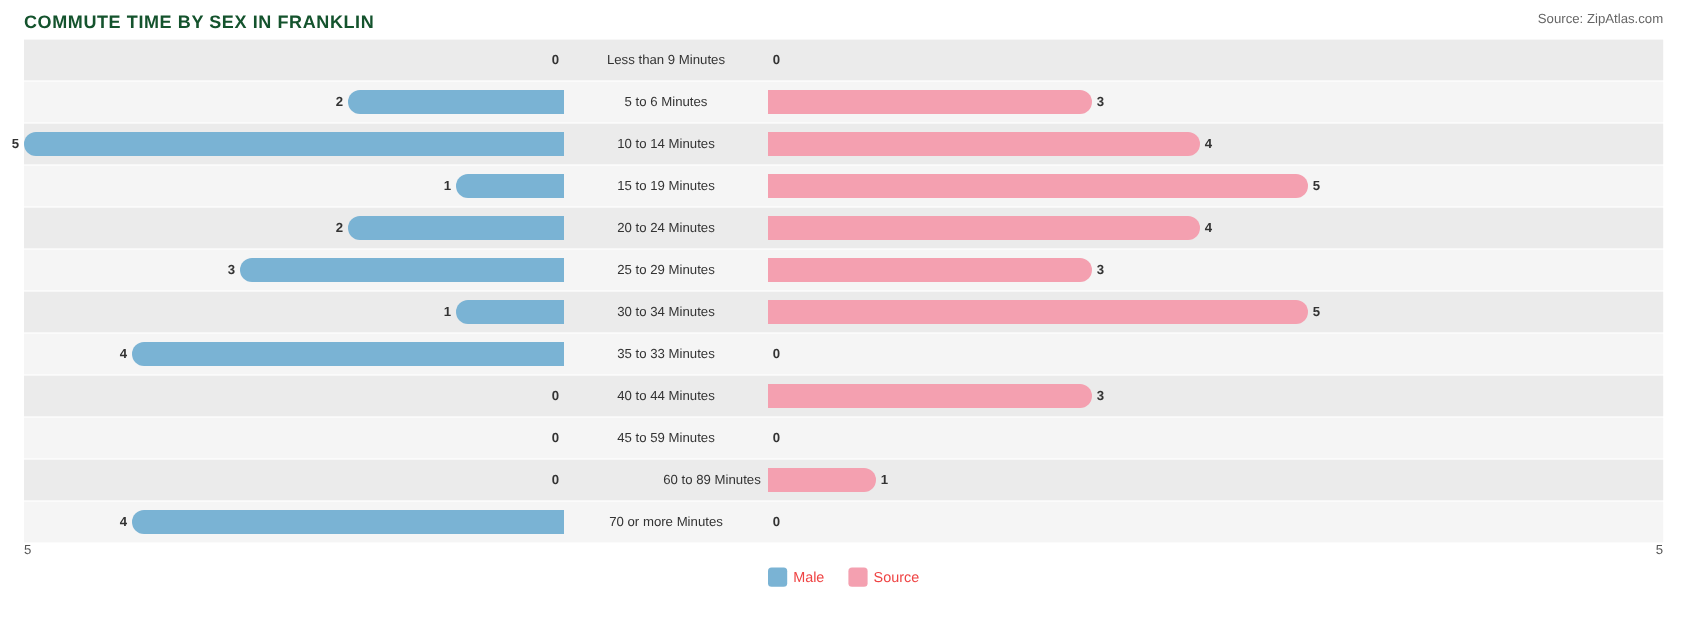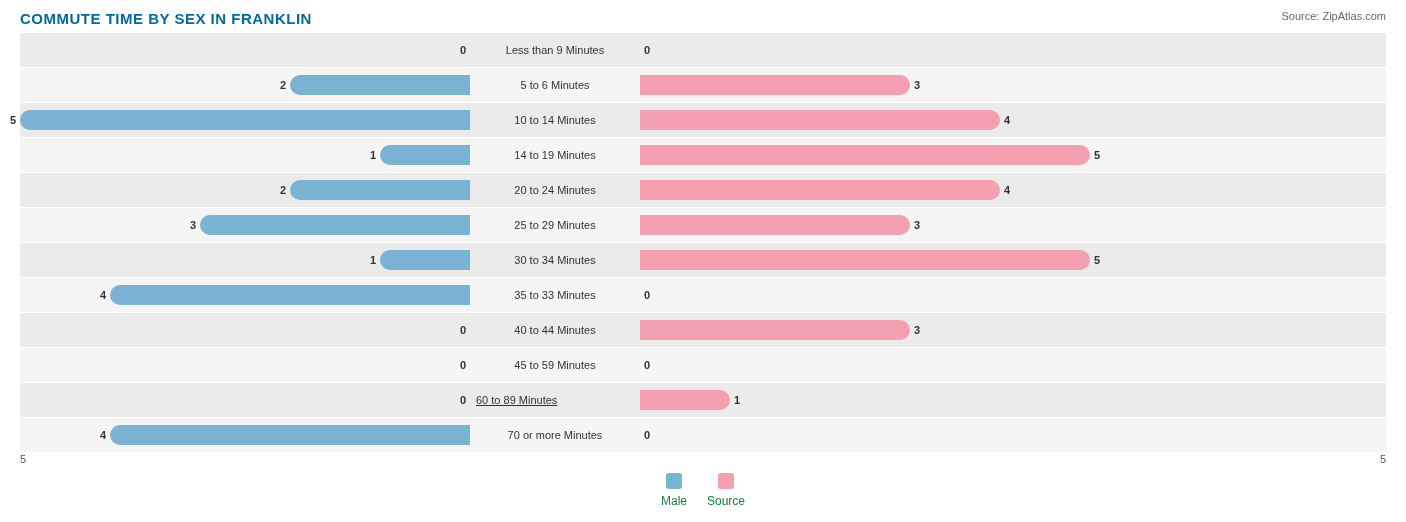--- a/index.html
+++ b/index.html
@@ -13,21 +13,21 @@
     .chart-container {
       width: 1406px;
       height: 522px;
       padding: 10px 20px 30px 20px;
       position: relative;
     }
     .chart-title {
       font-size: 15px;
       font-weight: bold;
       text-transform: uppercase;
-      color: #0369a1;
+      color: #14532d;
       margin-bottom: 6px;
       letter-spacing: 0.5px;
     }
     .source-text {
       position: absolute;
       top: 10px;
       right: 20px;
       font-size: 11px;
       color: #666;
     }
@@ -101,22 +101,21 @@
       justify-content: center;
       align-items: center;
       margin-top: 6px;
       gap: 20px;
     }
     .legend-item {
       display: flex;
       align-items: center;
       gap: 5px;
       font-size: 12px;
-      color: #15803d;
-      flex-direction: column;
+      color: #ef4444;
     }
     .legend-box {
       width: 16px;
       height: 16px;
       border-radius: 3px;
     }
     .axis-labels {
       display: flex;
       justify-content: space-between;
       padding: 0 0 2px 0;
@@ -165,21 +164,21 @@
         <div class="right-section" style="width: 450px; position: relative;">
           <div class="female-bar" style="width: 360px; left: 0px; top: 50%; transform: translateY(-50%); position: absolute;"></div>
           <span class="female-value" style="left: 364px; top: 50%; transform: translateY(-50%); position: absolute; font-size: 11px; font-weight: bold; color: rgb(51, 51, 51);">4</span>
         </div>
       </div>
       <div class="bar-row" style="display: flex; align-items: center; height: 34px; margin-bottom: 1px;">
         <div class="left-section" style="width: 450px; position: relative;">
           <div class="male-bar" style="width: 90px; right: 0px; top: 50%; transform: translateY(-50%); position: absolute;"></div>
           <span class="male-value" style="right: 94px; top: 50%; transform: translateY(-50%); position: absolute; font-size: 11px; font-weight: bold; color: rgb(51, 51, 51);">1</span>
         </div>
-        <div class="label-cell" style="width: 170px; min-width: 170px; text-align: center; font-size: 11px; color: rgb(51, 51, 51); padding: 0px 6px; z-index: 2;">14 to 19 Minutes</div>
+        <div class="label-cell" style="width: 170px; min-width: 170px; text-align: center; font-size: 11px; color: rgb(51, 51, 51); padding: 0px 6px; z-index: 2;">15 to 19 Minutes</div>
         <div class="right-section" style="width: 450px; position: relative;">
           <div class="female-bar" style="width: 450px; left: 0px; top: 50%; transform: translateY(-50%); position: absolute;"></div>
           <span class="female-value" style="left: 454px; top: 50%; transform: translateY(-50%); position: absolute; font-size: 11px; font-weight: bold; color: rgb(51, 51, 51);">5</span>
         </div>
       </div>
       <div class="bar-row" style="display: flex; align-items: center; height: 34px; margin-bottom: 1px;">
         <div class="left-section" style="width: 450px; position: relative;">
           <div class="male-bar" style="width: 180px; right: 0px; top: 50%; transform: translateY(-50%); position: absolute;"></div>
           <span class="male-value" style="right: 184px; top: 50%; transform: translateY(-50%); position: absolute; font-size: 11px; font-weight: bold; color: rgb(51, 51, 51);">2</span>
         </div>
@@ -237,21 +236,21 @@
         </div>
         <div class="label-cell" style="width: 170px; min-width: 170px; text-align: center; font-size: 11px; color: rgb(51, 51, 51); padding: 0px 6px; z-index: 2;">45 to 59 Minutes</div>
         <div class="right-section" style="width: 450px; position: relative;">
           <span class="female-value" style="left: 4px; top: 50%; transform: translateY(-50%); position: absolute; font-size: 11px; font-weight: bold; color: rgb(51, 51, 51);">0</span>
         </div>
       </div>
       <div class="bar-row" style="display: flex; align-items: center; height: 34px; margin-bottom: 1px;">
         <div class="left-section" style="width: 450px; position: relative;">
           <span class="male-value" style="right: 4px; top: 50%; transform: translateY(-50%); position: absolute; font-size: 11px; font-weight: bold; color: rgb(51, 51, 51);">0</span>
         </div>
-        <div class="label-cell" style="width: 170px; min-width: 170px; text-align: left; font-size: 11px; color: rgb(51, 51, 51); padding: 0px 6px; z-index: 2; text-decoration: underline;">60 to 89 Minutes</div>
+        <div class="label-cell" style="width: 170px; min-width: 170px; text-align: right; font-size: 11px; color: rgb(51, 51, 51); padding: 0px 6px; z-index: 2;">60 to 89 Minutes</div>
         <div class="right-section" style="width: 450px; position: relative;">
           <div class="female-bar" style="width: 90px; left: 0px; top: 50%; transform: translateY(-50%); position: absolute;"></div>
           <span class="female-value" style="left: 94px; top: 50%; transform: translateY(-50%); position: absolute; font-size: 11px; font-weight: bold; color: rgb(51, 51, 51);">1</span>
         </div>
       </div>
       <div class="bar-row" style="display: flex; align-items: center; height: 34px; margin-bottom: 1px;">
         <div class="left-section" style="width: 450px; position: relative;">
           <div class="male-bar" style="width: 360px; right: 0px; top: 50%; transform: translateY(-50%); position: absolute;"></div>
           <span class="male-value" style="right: 364px; top: 50%; transform: translateY(-50%); position: absolute; font-size: 11px; font-weight: bold; color: rgb(51, 51, 51);">4</span>
         </div>

